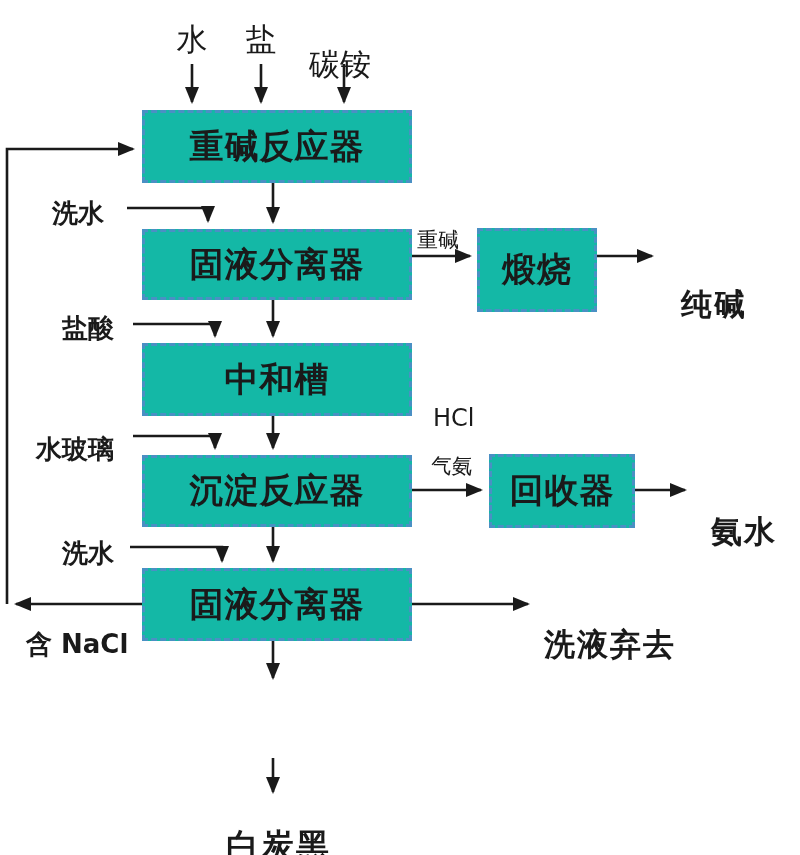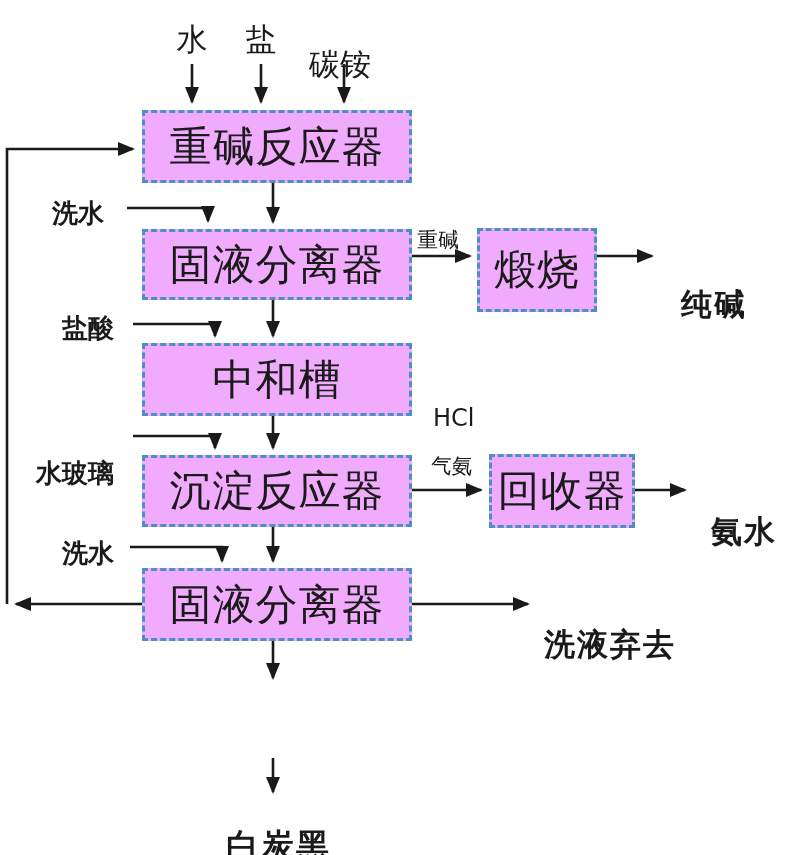--- a/index.html
+++ b/index.html
@@ -8,23 +8,23 @@
     width:800px;height:855px;
     background:#ffffff;
     font-family:"DejaVu Sans","Liberation Sans",sans-serif;
     color:#1a1a1a;
     overflow:hidden;
   }
   #arrows{position:absolute;left:0;top:0;width:800px;height:855px;}
   .pbox{
     position:absolute;
     border:3px dashed #4a90c4;
-    background:#f0abfc;
+    background:#14b8a6;
     display:flex;align-items:center;justify-content:center;
-    font-size:42px;font-weight:normal;
+    font-size:34px;font-weight:bold;
     letter-spacing:1px;
     box-sizing:border-box;
     white-space:nowrap;
   }
   .toplabel{
     position:absolute;
     transform:translateX(-50%);
     font-size:31px;font-weight:500;
     white-space:nowrap;
   }
@@ -95,22 +95,23 @@
   <div class="pbox" style="left:142px;top:110px;width:270px;height:73px;">重碱反应器</div>
   <div class="pbox" style="left:142px;top:229px;width:270px;height:71px;">固液分离器</div>
   <div class="pbox" style="left:477px;top:228px;width:120px;height:84px;">煅烧</div>
   <div class="pbox" style="left:142px;top:343px;width:270px;height:73px;">中和槽</div>
   <div class="pbox" style="left:142px;top:455px;width:270px;height:72px;">沉淀反应器</div>
   <div class="pbox" style="left:489px;top:454px;width:146px;height:74px;">回收器</div>
   <div class="pbox" style="left:142px;top:568px;width:270px;height:73px;">固液分离器</div>
 
   <div class="sidelabel" style="left:52px;top:196px;">洗水</div>
   <div class="sidelabel" style="left:62px;top:311px;">盐酸</div>
-  <div class="sidelabel" style="left:36px;top:456px;">水玻璃</div>
+  <div class="sidelabel" style="left:36px;top:432px;">水玻璃</div>
   <div class="sidelabel" style="left:62px;top:536px;">洗水</div>
+  <div class="sidelabel" style="left:26px;top:627px;">含 NaCl</div>
 
   <div class="streamlabel" style="left:417px;top:226px;">重碱</div>
   <div class="streamlabel hcl" style="left:425px;top:404px;margin-left:8px;">HCl</div>
   <div class="streamlabel slanted" style="left:431px;top:452px;">气氨</div>
 
   <div class="outlabel" style="left:681px;top:248px;">纯碱</div>
   <div class="outlabel" style="left:711px;top:475px;">氨水</div>
   <div class="outlabel" style="left:544px;top:588px;">洗液弃去</div>
   <div class="outlabel" style="left:226px;top:788px;font-size:33px;">白炭黑</div>
 

